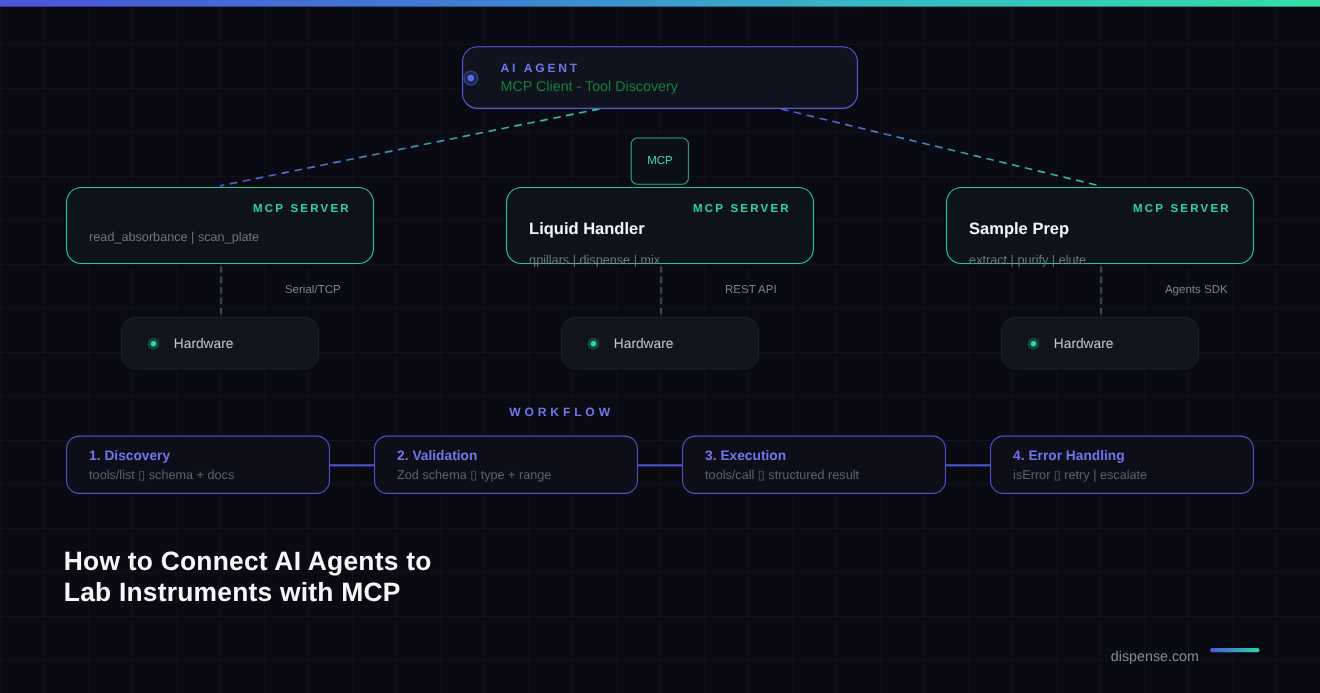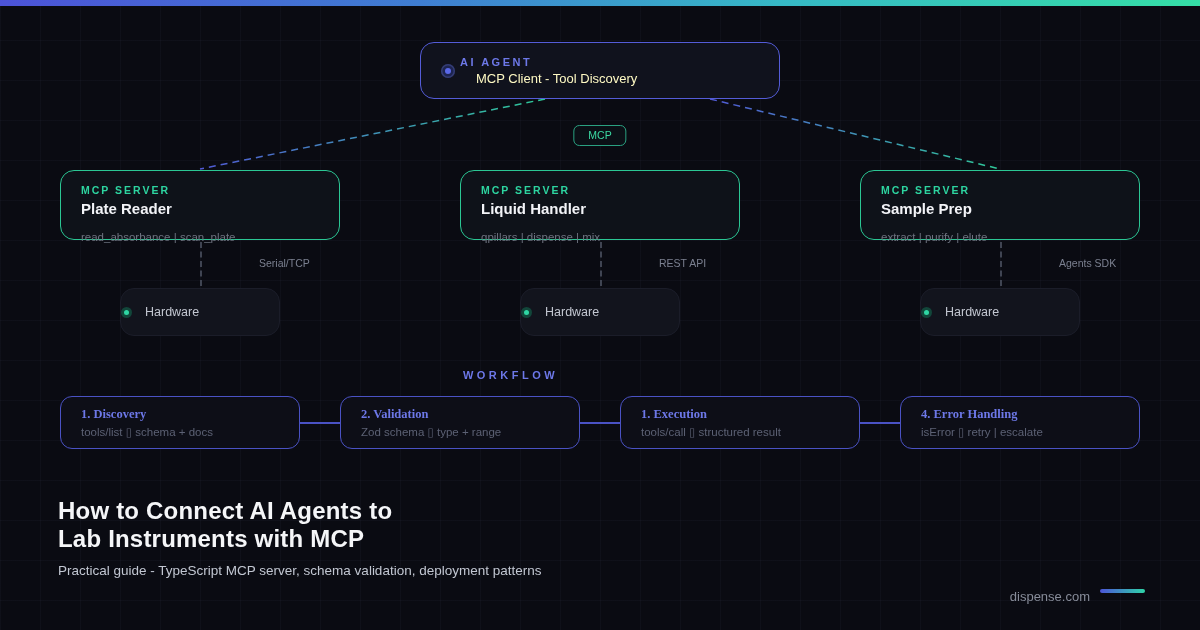--- a/index.html
+++ b/index.html
@@ -17,63 +17,63 @@
   }
   
   .topbar{position:absolute;top:0;left:0;width:1200px;height:6px;
     background:linear-gradient(90deg,#4c53d8 0%,#3f7ed2 35%,#36b9c6 65%,#35dfa6 100%);}
   
   .links{position:absolute;top:0;left:0;width:1200px;height:630px;pointer-events:none;}
   
   .agent{
     position:absolute;left:420px;top:42px;width:360px;height:57px;
     border:1.5px solid #545cd8;border-radius:14px;background:#10121d;
-    display:flex;align-items:center;gap:5px;padding-left:20px;box-sizing:border-box;
+    display:flex;align-items:center;gap:20px;box-sizing:border-box;
   }
   .radio-outer{width:14px;height:14px;border-radius:50%;background:#1d2450;
     box-shadow:inset 0 0 0 1.5px #343d74;position:relative;flex:0 0 auto;}
   .radio-inner{position:absolute;left:4px;top:4px;width:6px;height:6px;border-radius:50%;background:#5a68e8;}
   .agent-kicker{color:#6d78e8;font-size:11px;font-weight:bold;letter-spacing:2.5px;line-height:15px;}
-  .agent-sub{color:#fef9c3;font-size:13px;line-height:17px;margin-left:16px;}
+  .agent-sub{color:#15803d;font-size:13px;line-height:17px;}
   
   .mcp-badge{
     position:absolute;top:125px;left:50%;transform:translateX(-50%);
     border:1px solid #2aa181;border-radius:6px;background:#0b1016;
-    color:#3bd8a2;font-size:10.5px;padding:3px 14px;line-height:13px;
+    color:#3bd8a2;font-size:10.5px;padding:14px 14px;line-height:13px;
   }
   
   .col{position:absolute;top:170px;width:280px;}
   .col.c1{left:60px}.col.c2{left:460px}.col.c3{left:860px}
   .server-card{
     height:70px;border:1.5px solid #2bc794;border-radius:14px;background:#0e1219;
     box-sizing:border-box;padding:12px 20px 0 20px;
   }
-  .server-kicker{color:#2dd4a0;font-size:10.5px;font-weight:bold;letter-spacing:2px;line-height:14px;}
+  .server-kicker{color:#2dd4a0;font-size:10.5px;font-weight:bold;letter-spacing:2px;line-height:14px;text-align:right;}
   .server-name{color:#f2f3f7;font-size:15px;font-weight:bold;line-height:19px;margin-top:2px;}
   .server-tools{color:#6e7480;font-size:11.5px;line-height:15px;margin-top:12px;}
   .drop{position:relative;height:48px;}
   .drop-line{position:absolute;left:50%;top:2px;bottom:2px;border-left:2px dashed #3f4452;}
   .drop-label{position:absolute;left:calc(50% + 12px);top:17px;color:#7b8090;font-size:10.5px;line-height:13px;white-space:nowrap;margin-left:47px;}
   .hw-card{
-    width:160px;height:48px;margin:0 auto;border-radius:14px;background:#12141d;
+    width:180px;height:48px;margin:0 auto;border-radius:14px;background:#12141d;
     border:1px solid #1b1d29;box-sizing:border-box;
-    display:flex;align-items:center;gap:13px;
+    display:flex;align-items:center;gap:13px;padding-left:23px;
   }
   .hw-dot{width:11px;height:11px;border-radius:50%;background:#12463a;position:relative;flex:0 0 auto;}
   .hw-dot::after{content:"";position:absolute;left:3px;top:3px;width:5px;height:5px;border-radius:50%;background:#2fd6a4;}
   .hw-label{color:#c3c7d1;font-size:12.5px;}
   
   .wf-heading{position:absolute;top:369px;left:0;width:1021px;text-align:center;
     color:#6d78e8;font-size:11px;font-weight:bold;letter-spacing:3.5px;}
   .wf-row{position:absolute;left:60px;top:396px;width:1080px;display:flex;}
   .wf-step{
     flex:0 0 240px;height:53px;border:1.5px solid #4a52c4;border-radius:12px;background:#0d0e17;
     box-sizing:border-box;padding:9px 20px 0 20px;
   }
-  .wf-title{color:#6d78e8;font-size:12.5px;font-weight:bold;line-height:17px;font-family:Liberation Serif, serif;}
+  .wf-title{color:#6d78e8;font-size:12.5px;font-weight:bold;line-height:17px;}
   .wf-detail{color:#5c6174;font-size:11.5px;line-height:16px;margin-top:1px;}
   .wf-conn{flex:1 1 auto;height:2px;align-self:center;background:#4a52c4;}
   
   .footer{position:absolute;left:58px;top:497px;}
   .big-title{color:#f5f6f8;font-size:24px;font-weight:bold;line-height:28px;letter-spacing:0.2px;}
   .subtitle{color:#c2c7d2;font-size:13.5px;margin-top:10px;}
   .site{position:absolute;top:589px;right:110px;color:#878c99;font-size:13px;}
   .site-line{position:absolute;top:589px;left:1100px;width:45px;height:4px;border-radius:2px;
     background:linear-gradient(90deg,#4c55d8,#2fd4a8);}
 </style>
@@ -107,21 +107,20 @@
       <div class="agent-kicker">AI AGENT</div>
       <div class="agent-sub">MCP Client - Tool Discovery</div>
     </span>
   </div>
 
   <div class="mcp-badge">MCP</div>
 
   <div class="col c1">
     <div class="server-card">
       <div class="server-kicker">MCP SERVER</div>
-      <div class="server-name">Plate Reader</div>
       <div class="server-tools">read_absorbance | scan_plate</div>
     </div>
     <div class="drop">
       <div class="drop-line"></div>
       <div class="drop-label">Serial/TCP</div>
     </div>
     <div class="hw-card">
       <span class="hw-dot"></span>
       <span class="hw-label">Hardware</span>
     </div>
@@ -166,32 +165,31 @@
       <div class="wf-title">1. Discovery</div>
       <div class="wf-detail">tools/list ▯ schema + docs</div>
     </div>
     <div class="wf-conn"></div>
     <div class="wf-step">
       <div class="wf-title">2. Validation</div>
       <div class="wf-detail">Zod schema ▯ type + range</div>
     </div>
     <div class="wf-conn"></div>
     <div class="wf-step">
-      <div class="wf-title">1. Execution</div>
+      <div class="wf-title">3. Execution</div>
       <div class="wf-detail">tools/call ▯ structured result</div>
     </div>
     <div class="wf-conn"></div>
     <div class="wf-step">
       <div class="wf-title">4. Error Handling</div>
       <div class="wf-detail">isError ▯ retry | escalate</div>
     </div>
   </div>
 
   <div class="footer">
     <div class="big-title">How to Connect AI Agents to</div>
     <div class="big-title">Lab Instruments with MCP</div>
-    <div class="subtitle">Practical guide - TypeScript MCP server, schema validation, deployment patterns</div>
   </div>
 
   <div class="site">dispense.com</div>
   <div class="site-line"></div>
 
 </div>
 
 </body></html>

